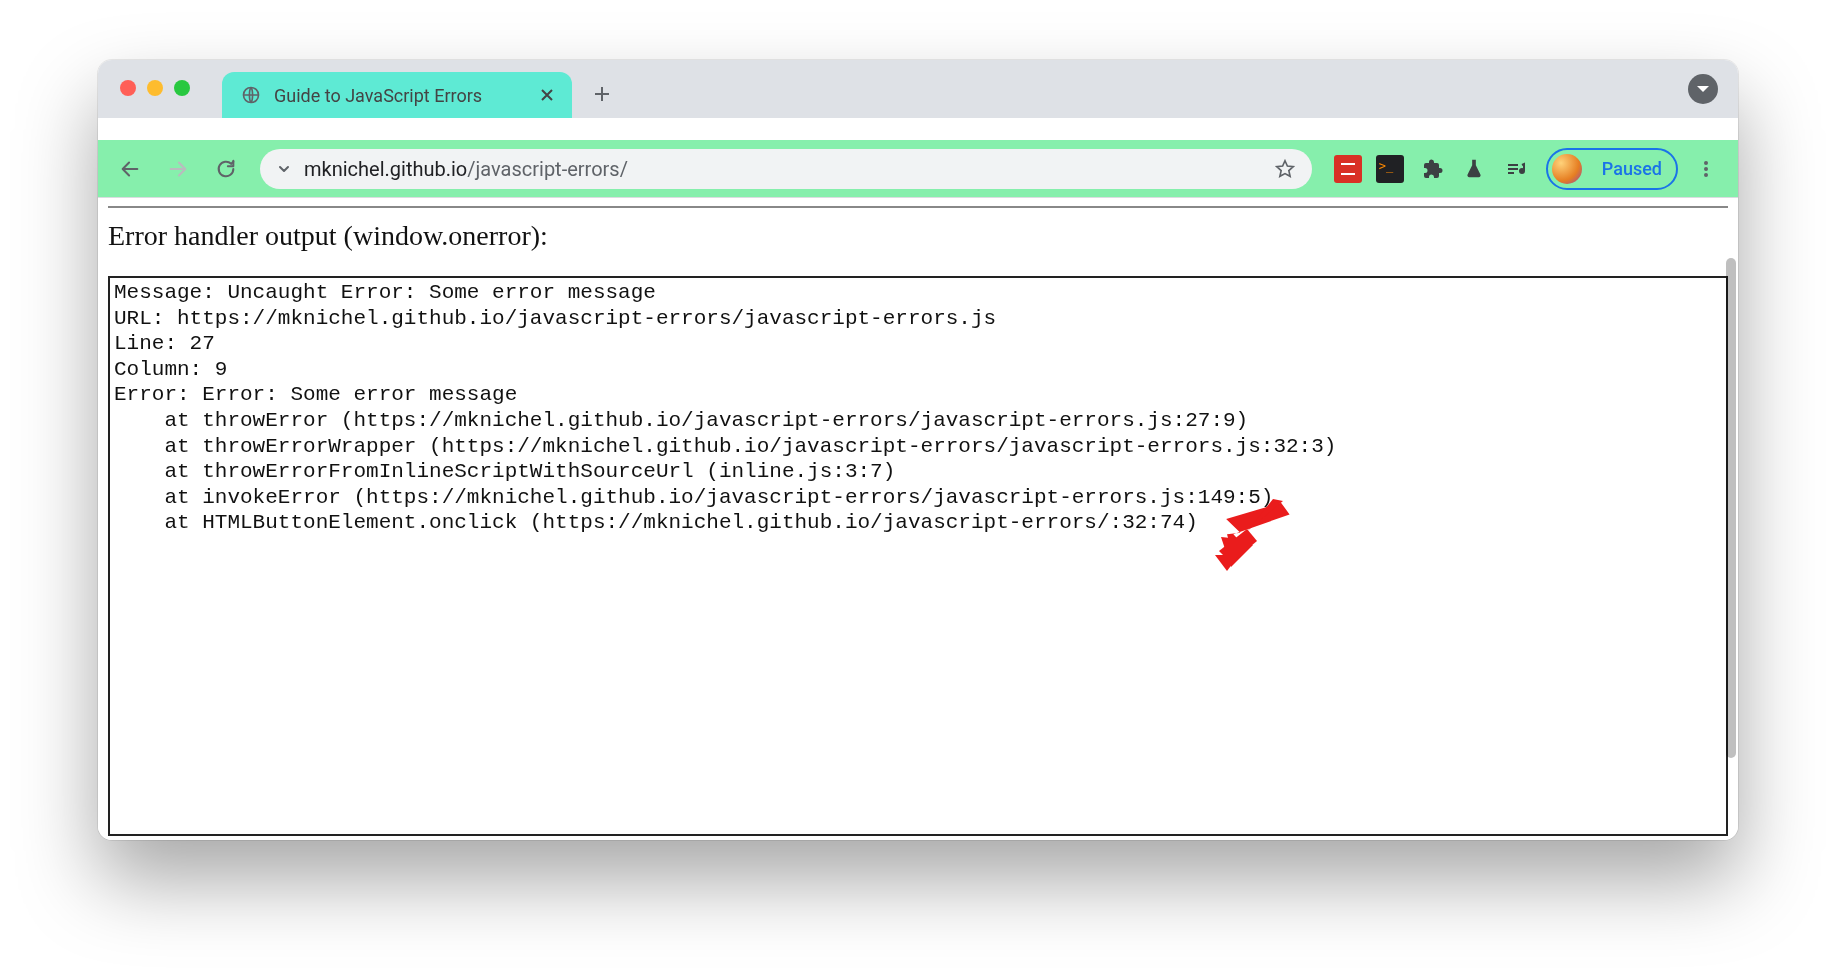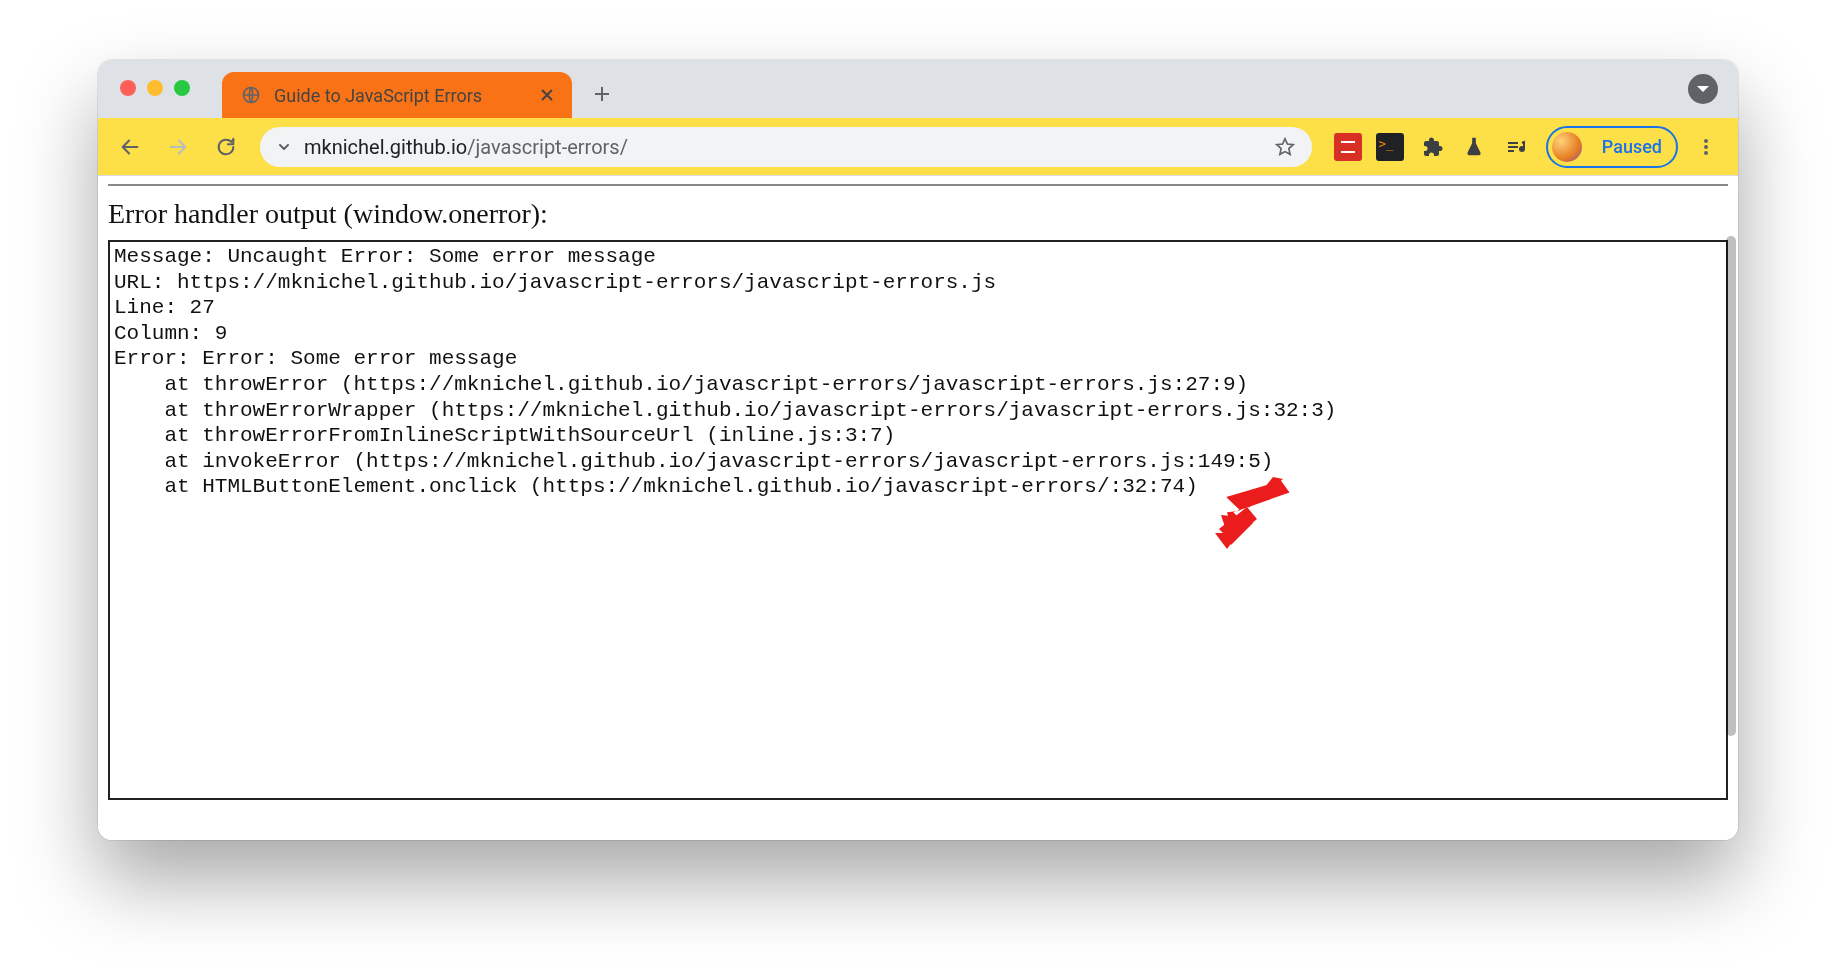--- a/index.html
+++ b/index.html
@@ -40,21 +40,21 @@
       top: 20px;
     }
     .dot { width: 16px; height: 16px; border-radius: 50%; }
     .red { background:#ff5f57; }
     .yellow { background:#febc2e; }
     .green { background:#28c840; }
     .tab {
       margin-left: 110px;
       height: 46px;
       min-width: 350px;
-      background: #f97316;
+      background: #5eead4;
       border-radius: 12px 12px 0 0;
       display: flex;
       align-items: center;
       padding: 0 14px 0 18px;
       gap: 12px;
       font-size: 18px;
       color: #444;
       position: relative;
     }
     .tab .favicon {
@@ -85,26 +85,27 @@
       display:flex; align-items:center; justify-content:center;
     }
     .profile-menu::after {
       content:"";
       border-left: 6px solid transparent;
       border-right: 6px solid transparent;
       border-top: 6px solid #fff;
     }
     .toolbar {
       height: 58px;
-      background: #fde047;
+      background: #86efac;
       border-bottom: 1px solid #dadce0;
       display: flex;
       align-items: center;
       padding: 0 12px;
       gap: 8px;
+      margin-top: 22px;
     }
     .nav-btn {
       width: 40px; height: 40px;
       display:flex; align-items:center; justify-content:center;
       color:#5f6368; border-radius:50%;
     }
     .nav-btn.dis { color:#b9bbbe; }
     .addr {
       flex:1;
       height: 40px;
@@ -147,21 +148,21 @@
     .page {
       position:absolute;
       inset:0;
       padding: 0 10px 10px 10px;
     }
     .hr-top { height:2px; background:#888; margin: 8px 0 12px 0; }
     .section-title {
       font-family: Georgia, 'Times New Roman', serif;
       font-size: 28px;
       color:#111;
-      margin-bottom: 10px;
+      margin-bottom: 24px;
     }
     .output-box {
       border: 2px solid #222;
       min-height: 560px;
       padding: 2px 4px;
       font-family: Liberation Mono, monospace;
       font-size: 21px;
       line-height: 1.22;
       white-space: pre;
       color:#111;

